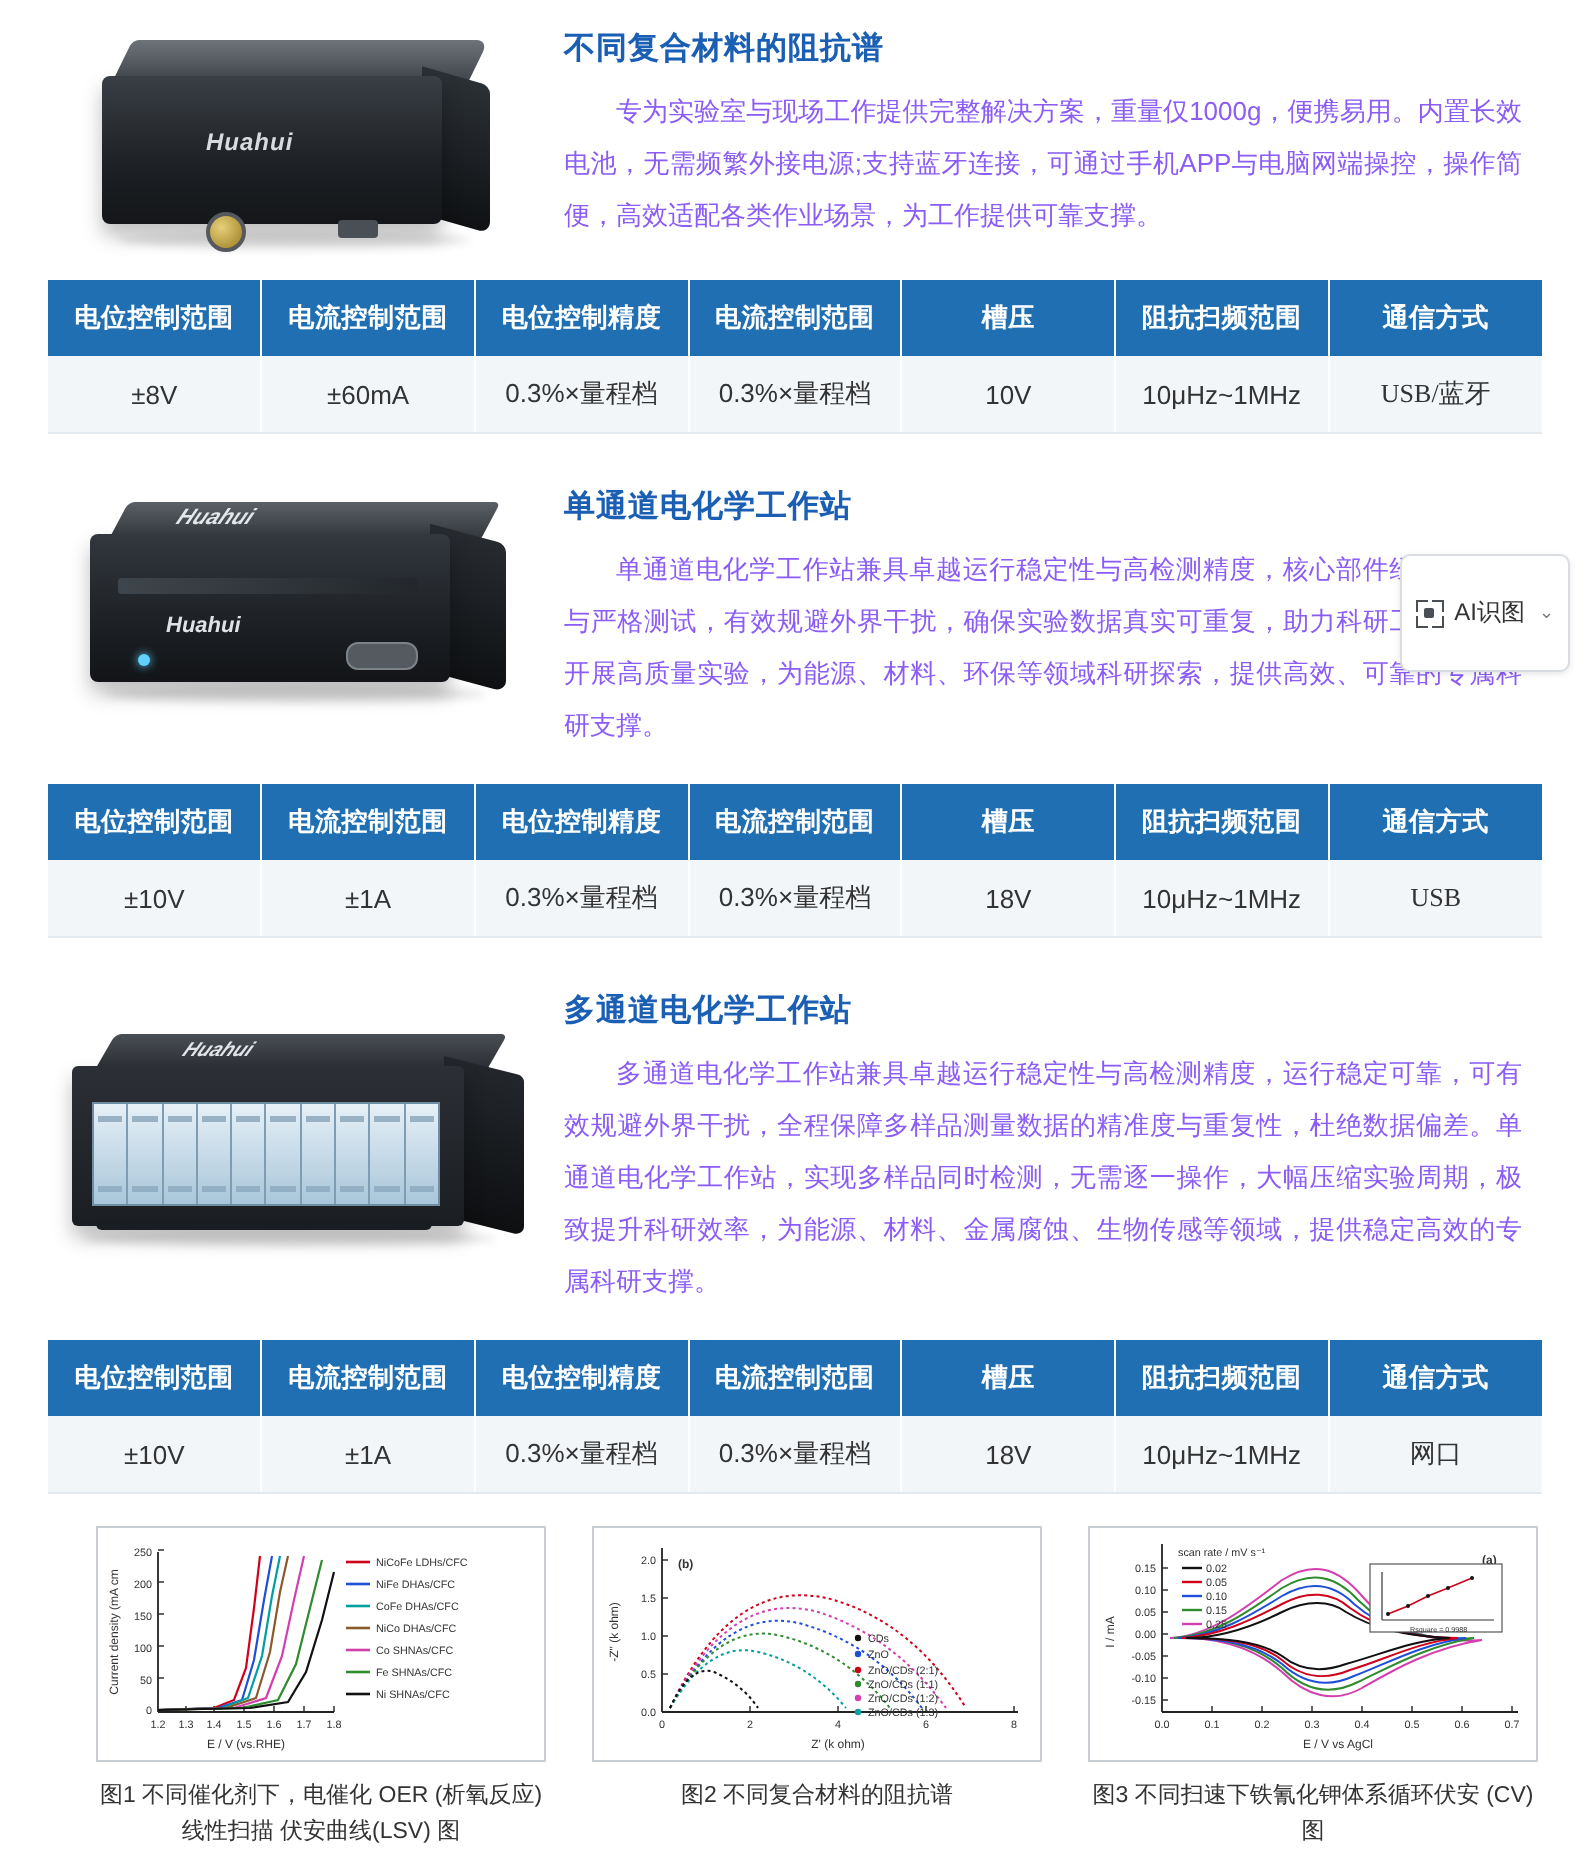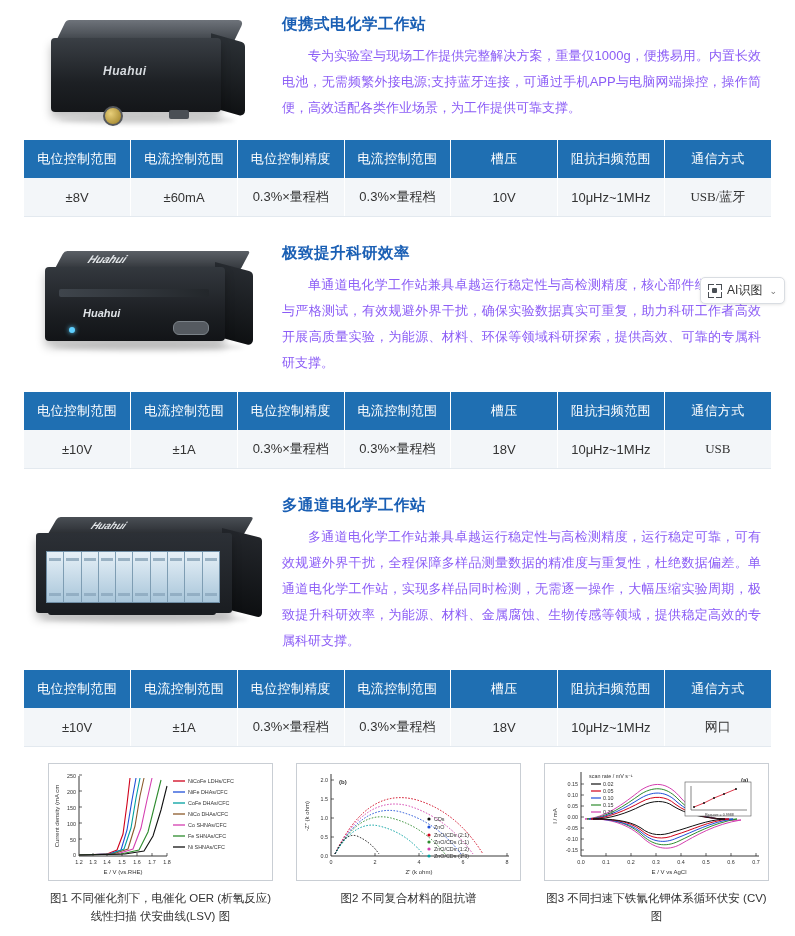--- a/index.html
+++ b/index.html
@@ -47,21 +47,21 @@
   .spec{
     margin:16px 24px 0 24px;
     width:747px;
     border-collapse:collapse;
     table-layout:fixed;
   }
   .spec th{
     background:#1f6fb2;
     color:#fff;
     font-size:13px;
-    font-weight:normal;
+    font-weight:bold;
     height:36px;
     border-right:1px solid #ffffff;
     text-align:center;
     letter-spacing:.3px;
   }
   .spec th:last-child{border-right:none;margin-top:20px;}
   .spec td{
     background:#f3f6f9;
     color:#333;
     font-size:13px;
@@ -203,21 +203,21 @@
   .dev3 .shadow{
     position:absolute;left:6px;top:98px;width:206px;height:8px;border-radius:50%;
     background:rgba(0,0,0,.12);filter:blur(2px);
   }
 
   
   .ai-badge{
     position:absolute;right:10px;top:277px;
     display:flex;align-items:center;gap:5px;
     background:#ffffff;border:1px solid #d9dde2;border-radius:5px;
-    padding:4px 7px;font-size:12px;color:#333;
+    padding:20px 7px;font-size:12px;color:#333;
     box-shadow:0 1px 3px rgba(0,0,0,.10);
   }
   .ai-badge .scan{
     width:14px;height:14px;position:relative;flex:0 0 14px;
   }
   .ai-badge .scan span{
     position:absolute;width:5px;height:5px;border:1.6px solid #4a4f55;
   }
   .ai-badge .scan .s1{left:0;top:0;border-right:none;border-bottom:none;}
   .ai-badge .scan .s2{right:0;top:0;border-left:none;border-bottom:none;}
@@ -271,21 +271,21 @@
         <div class="shadow"></div>
         <div class="top"></div>
         <div class="side"></div>
         <div class="body"></div>
         <div class="logo">Huahui</div>
         <div class="conn"></div>
         <div class="port"></div>
       </div>
     </div>
     <div class="txt">
-      <h2>便携式电化学工作站</h2>
+      <h2>不同复合材料的阻抗谱</h2>
       <p>专为实验室与现场工作提供完整解决方案，重量仅1000g，便携易用。内置长效电池，无需频繁外接电源;支持蓝牙连接，可通过手机APP与电脑网端操控，操作简便，高效适配各类作业场景，为工作提供可靠支撑。</p>
     </div>
   </div>
 
   <table class="spec">
     <tbody>
         <tr>
       <th>电位控制范围</th>
       <th>电流控制范围</th>
       <th>电位控制精度</th>
@@ -314,21 +314,21 @@
         <div class="brandtop">Huahui</div>
         <div class="side"></div>
         <div class="body"></div>
         <div class="strip"></div>
         <div class="brand">Huahui</div>
         <div class="dsub"></div>
         <div class="led"></div>
       </div>
     </div>
     <div class="txt">
-      <h2>极致提升科研效率</h2>
+      <h2>单通道电化学工作站</h2>
       <p>单通道电化学工作站兼具卓越运行稳定性与高检测精度，核心部件经精密校准与严格测试，有效规避外界干扰，确保实验数据真实可重复，助力科研工作者高效开展高质量实验，为能源、材料、环保等领域科研探索，提供高效、可靠的专属科研支撑。</p>
     </div>
   </div>
 
   <table class="spec">
     <tbody>
         <tr>
       <th>电位控制范围</th>
       <th>电流控制范围</th>
       <th>电位控制精度</th>

